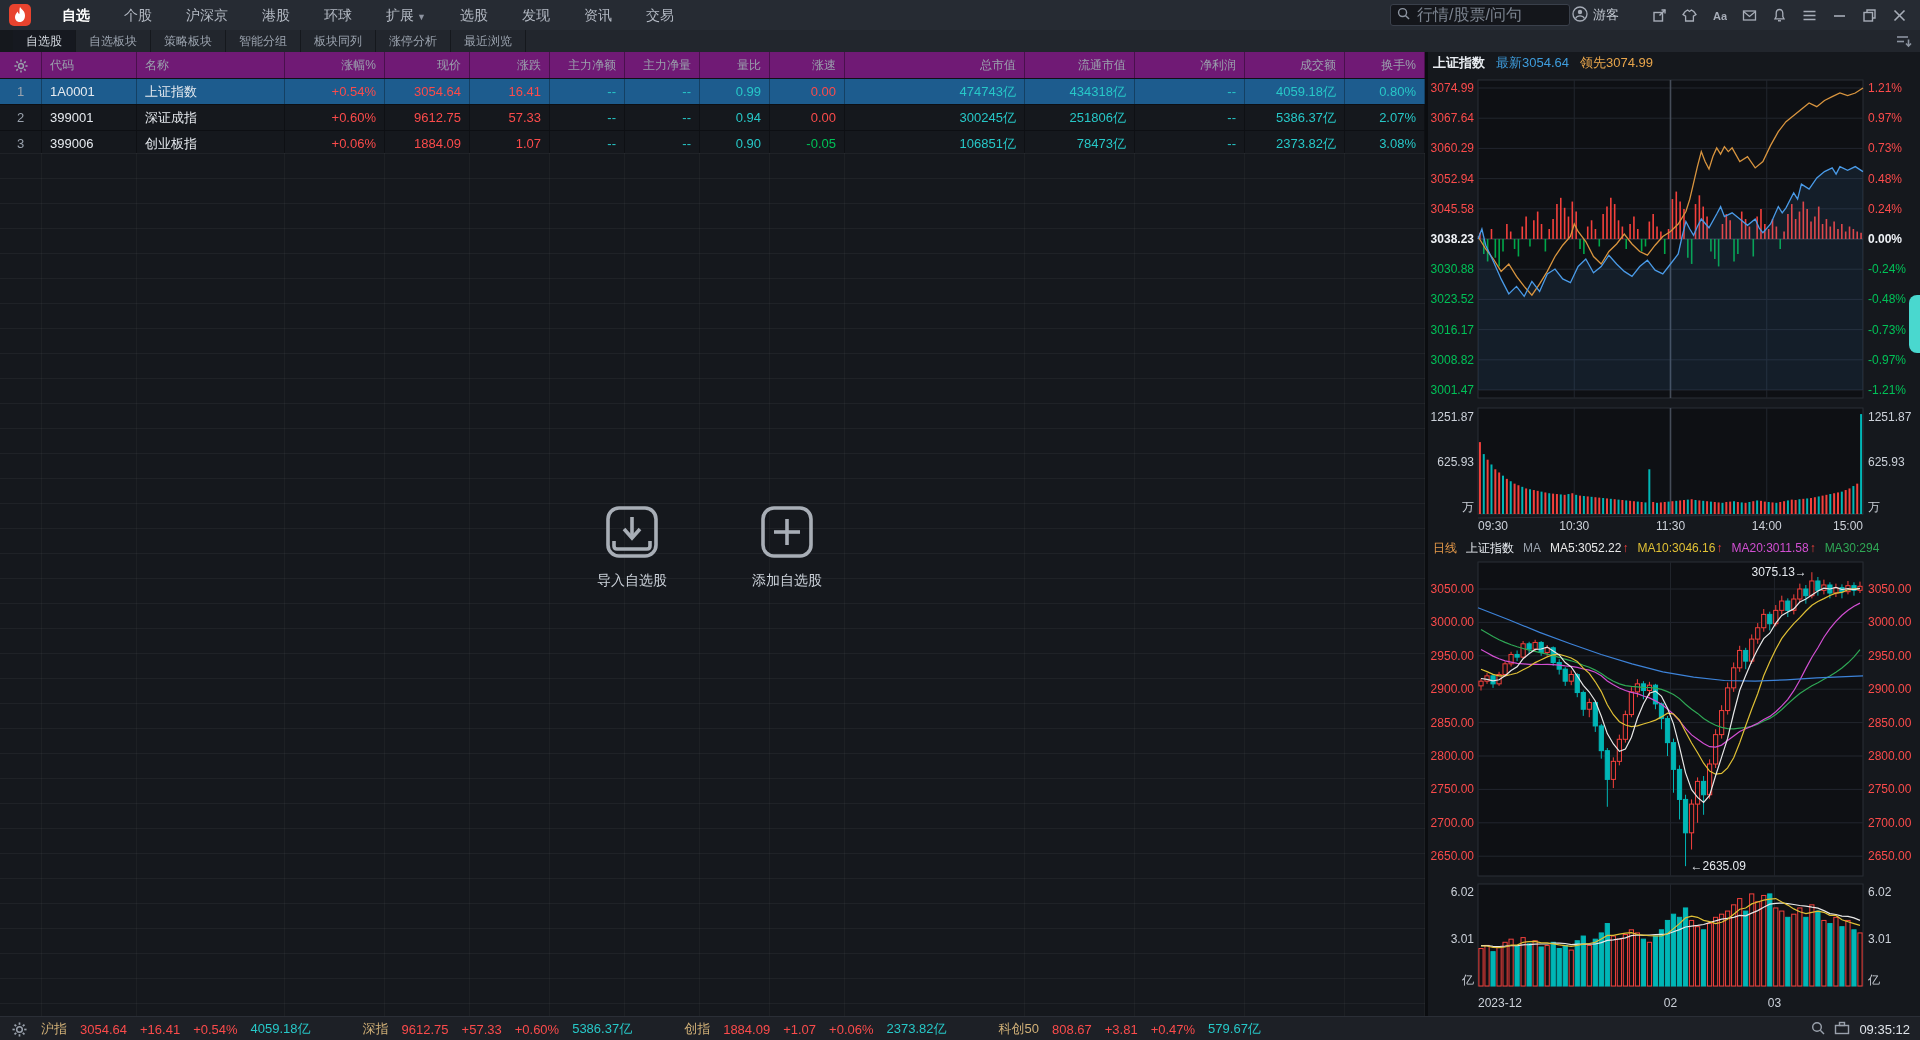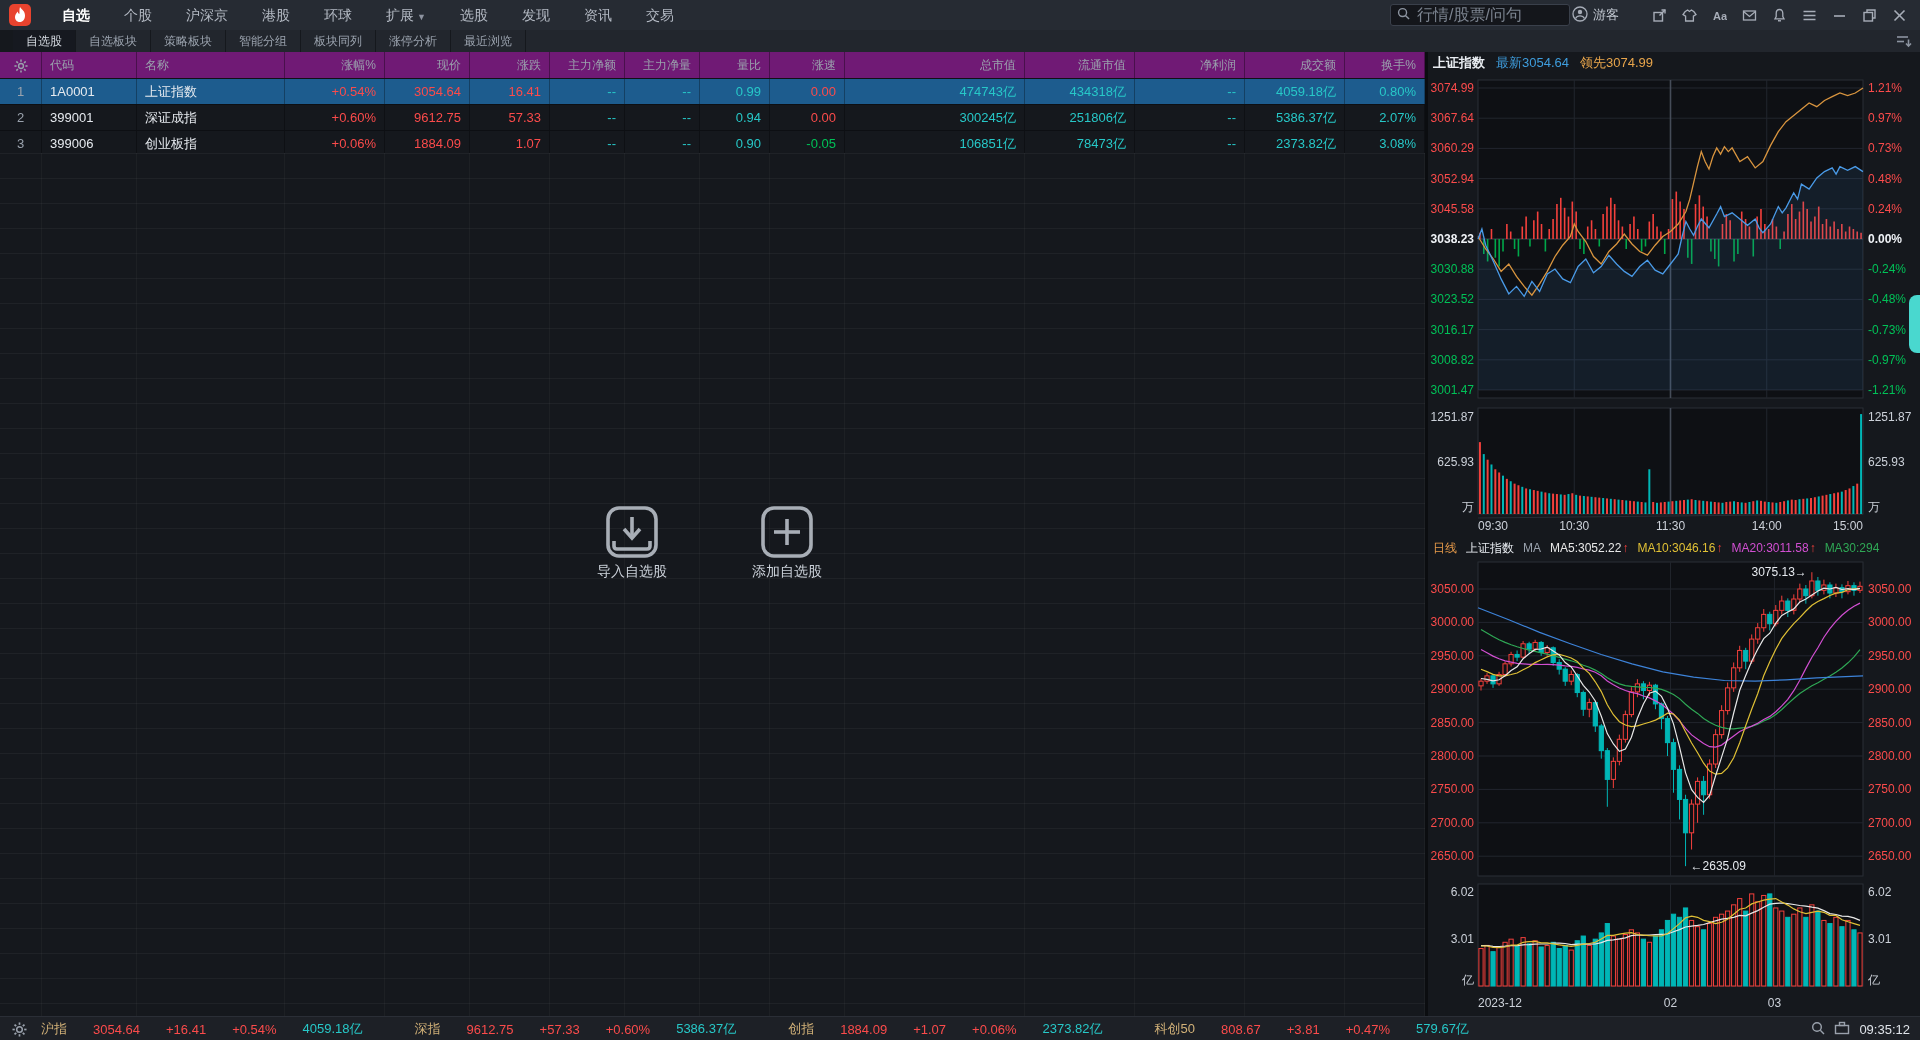--- a/index.html
+++ b/index.html
@@ -33,36 +33,36 @@
   .td{font-size:13px;line-height:25px;padding:0 8px;box-sizing:border-box;border-right:1px solid rgba(0,0,0,.3);overflow:hidden;white-space:nowrap;}
   .c-red{color:#fb4b4b}.c-green{color:#00c157}.c-cyan{color:#27c8c8}.c-white{color:#e6eaef}.c-num{color:#9aa2ad}
   .al{text-align:left}.ar{text-align:right}.ac{text-align:center}
   
   .emptygrid{position:absolute;left:0;top:153px;width:1425px;height:863px;background:#15181d;
     background-image:repeating-linear-gradient(to bottom,rgba(255,255,255,0.045) 0 1px,transparent 1px 25px);}
   .vline{position:absolute;top:0;bottom:0;width:1px;background:rgba(255,255,255,0.035);}
   .panel-divider{position:absolute;left:1425px;top:52px;width:3px;height:964px;background:#0b0d10;}
   
   .bigbtn{position:absolute;width:120px;text-align:center;cursor:pointer;}
-  .bigbtn .blabel{font-size:14px;color:#ccd2da;}
+  .bigbtn .blabel{margin-top:9px;font-size:14px;color:#ccd2da;}
   
   .rpanel{position:absolute;left:1428px;top:52px;width:492px;height:964px;background:#15181d;}
   .rp-header{height:22px;display:flex;align-items:center;gap:11px;padding-left:5px;font-size:13px;}
   .rp-name{color:#e8ecf1;font-weight:bold;}
   .rp-latest{color:#3e9ddd;}
   .rp-lead{color:#e8a54b;}
   .kbar{position:absolute;left:0;top:486px;width:492px;height:20px;display:flex;align-items:center;gap:9px;padding-left:5px;font-size:12px;white-space:nowrap;overflow:hidden;box-sizing:border-box;}
   .kbar .arr{color:#f4403c;font-weight:bold;margin-left:1px;}
   svg.chart{position:absolute;left:0;display:block;}
   
   .scrolltab{position:absolute;right:0;top:295px;width:11px;height:58px;background:#49d8cf;border-radius:8px 0 0 8px;cursor:pointer;}
   
   .statusbar{position:absolute;left:0;top:1016px;width:1920px;height:24px;background:#1d2026;border-top:1px solid #2a2e36;display:flex;align-items:center;font-size:13px;}
   .sb-gear{margin:0 14px 0 12px;display:flex;align-items:center;}
-  .sb-group{display:flex;align-items:center;gap:26px;margin-right:52px;cursor:pointer;white-space:nowrap;}
+  .sb-group{display:flex;align-items:center;gap:13px;margin-right:52px;cursor:pointer;white-space:nowrap;}
   .sb-label{color:#d2b178;}
   .sb-right{margin-left:auto;display:flex;align-items:center;gap:9px;padding-right:10px;color:#dfe3e9;}
 </style>
 </head>
 <body>
 
 <div class="app">
 
   <header class="titlebar">
     <div class="logo">

